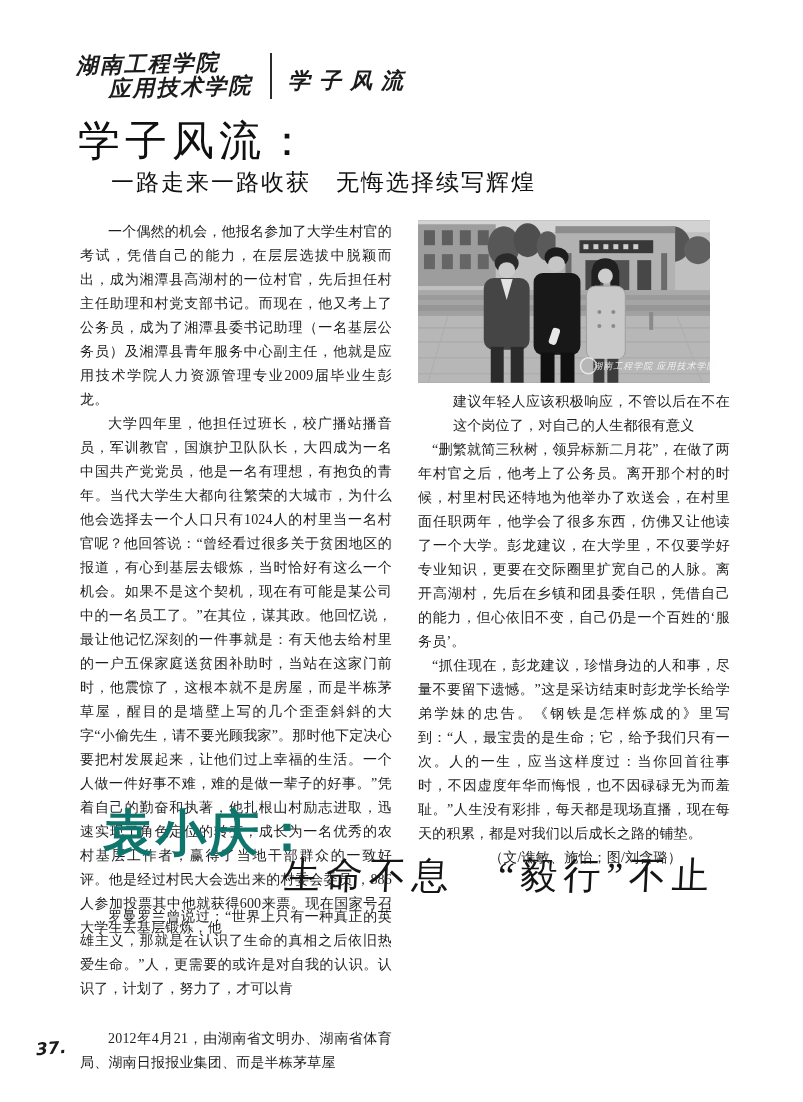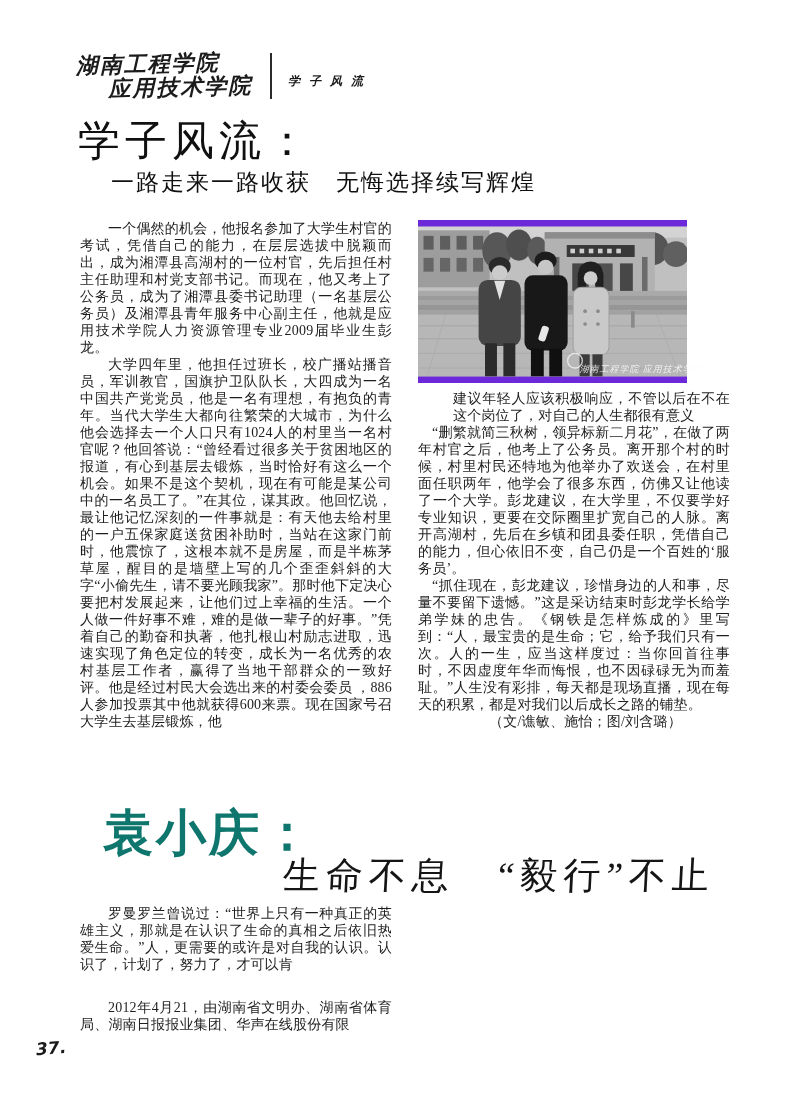--- a/index.html
+++ b/index.html
@@ -9,38 +9,38 @@
     font-family:"Liberation Serif","DejaVu Serif",serif; color:#1d1d1d;
     box-shadow:0 0 4px rgba(0,0,0,.25);
   }
 
   
   .masthead { position:absolute; left:76px; top:52px; display:flex; align-items:center; }
   .school-lines { font-style:italic; font-weight:bold; color:#1b1b1b; transform:rotate(-1.5deg); line-height:1.1; }
   .school-line1 { font-size:22px; letter-spacing:2px; }
   .school-line2 { font-size:22px; letter-spacing:2px; margin-left:32px; }
   .masthead-divider { width:2px; height:46px; background:#2b2b2b; margin:0 16px 0 18px; }
-  .section-label { font-size:12px; font-style:italic; font-weight:bold; letter-spacing:9px; color:#1b1b1b; padding-top:10px; }
+  .section-label { font-size:22px; font-style:italic; font-weight:bold; letter-spacing:9px; color:#1b1b1b; padding-top:10px; }
 
   
   .title1 { position:absolute; left:78px; top:118px; color:#101010; }
   .title1-l1 { font-size:42px; letter-spacing:5px; line-height:1.1; }
   .title1-l2 { font-size:23px; letter-spacing:2px; margin-left:33px; margin-top:3px; white-space:nowrap; }
 
   
   .cols { position:absolute; left:80px; width:650px; display:flex; gap:26px; }
   .article1-cols { top:220px; }
   .article2-cols { top:905px;flex-direction:column; }
-  .col { width:312px; font-size:14px; line-height:17px; text-align:justify; letter-spacing:.2px; }
+  .col { width:312px; font-size:14px; line-height:24px; text-align:justify; letter-spacing:.2px; }
   .col p { margin:0; text-indent:2em; }
   .col p.no-indent { text-indent:0;margin-left:35px; }
   .col p.quote-indent { text-indent:1em; }
 
   
-  .photo-frame { position:relative; width:269px; height:163px; margin:0 0 7px 0; background:#6d28d9; }
+  .photo-frame { position:relative; width:292px; height:163px; margin:0 0 7px 0; background:#0369a1; }
   .photo-frame svg { display:block; width:100%; height:100%; }
   .photo-watermark {
     position:absolute; left:60%; bottom:5px; white-space:nowrap;
     font-size:9px; font-style:italic; letter-spacing:1px; color:rgba(252,252,252,.85);
   }
 
   .byline { text-align:center; padding-right:12px; margin-top:3px; }
 
   
   .title2-name {
@@ -193,19 +193,19 @@
   </div>
 
   <div class="title2-name">袁小庆：</div>
   <div class="title2-sub">生命不息　“毅行”不止</div>
 
   <div class="cols article2-cols">
     <div class="col">
       <p>罗曼罗兰曾说过：“世界上只有一种真正的英雄主义，那就是在认识了生命的真相之后依旧热爱生命。”人，更需要的或许是对自我的认识。认识了，计划了，努力了，才可以肯</p>
     </div>
     <div class="col">
-      <p>2012年4月21，由湖南省文明办、湖南省体育局、湖南日报报业集团、华声在线股份有限</p>
+      <p>2012年4月21，由湖南省文明办、湖南省体育局、湖南日报报业集团、而是半栋茅草屋</p>
     </div>
   </div>
 
   <div class="page-number">37.</div>
 
 </div>
 
 </body></html>

